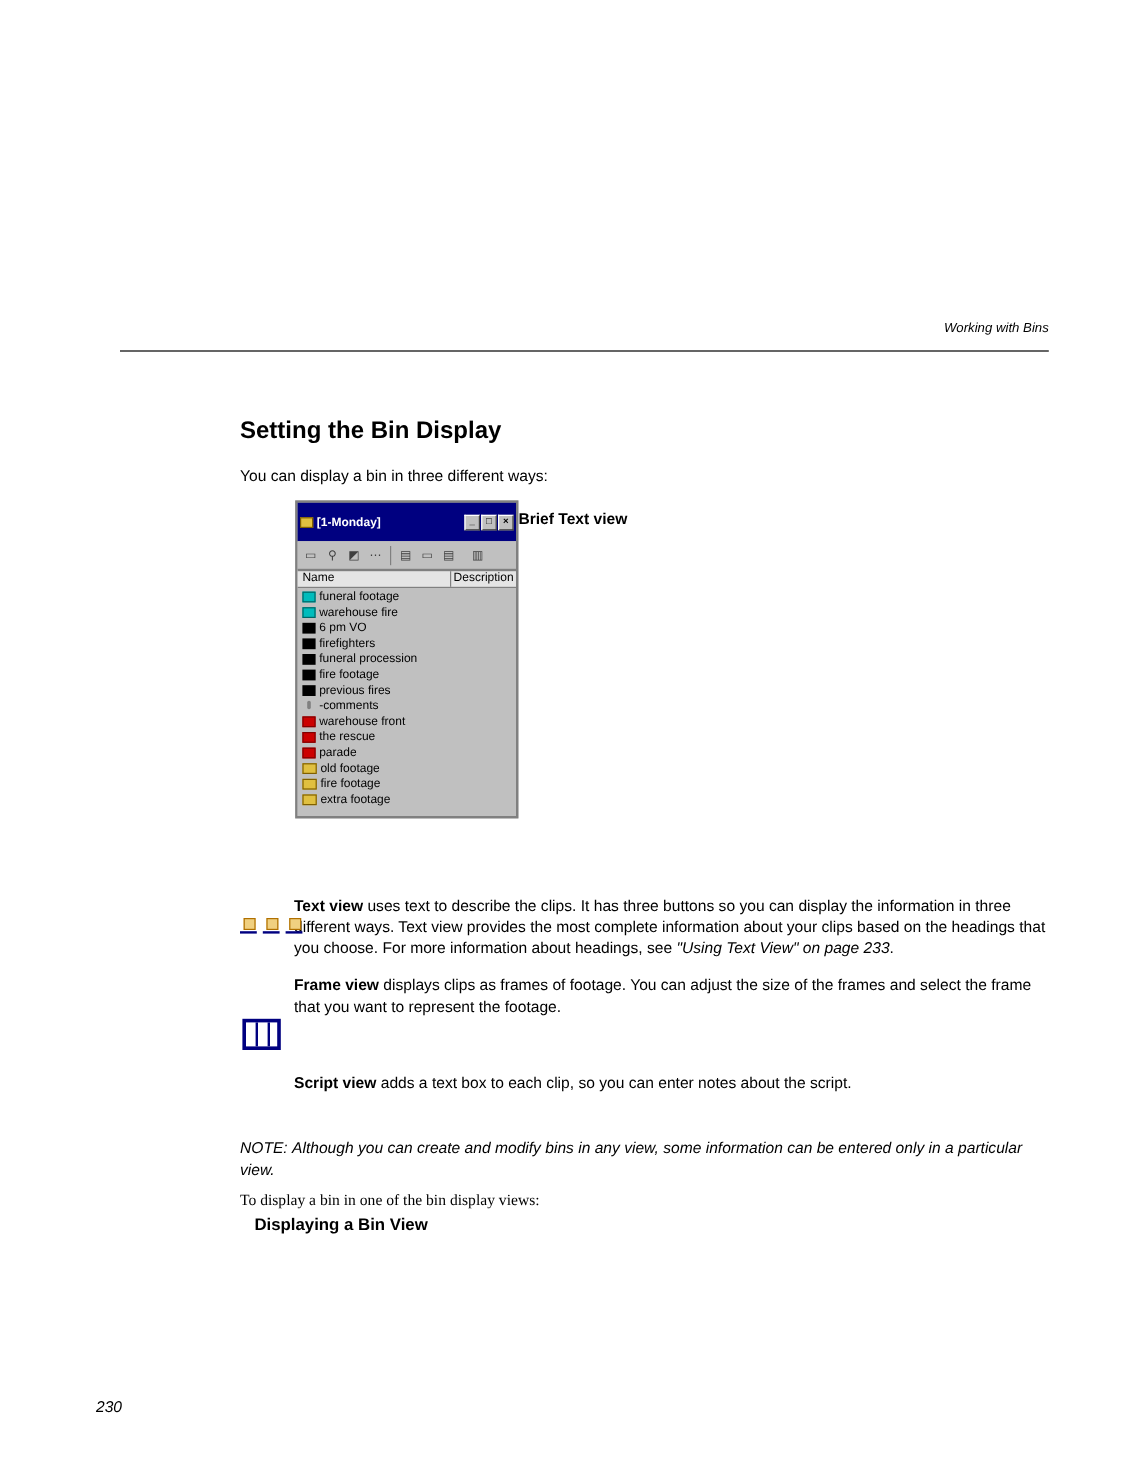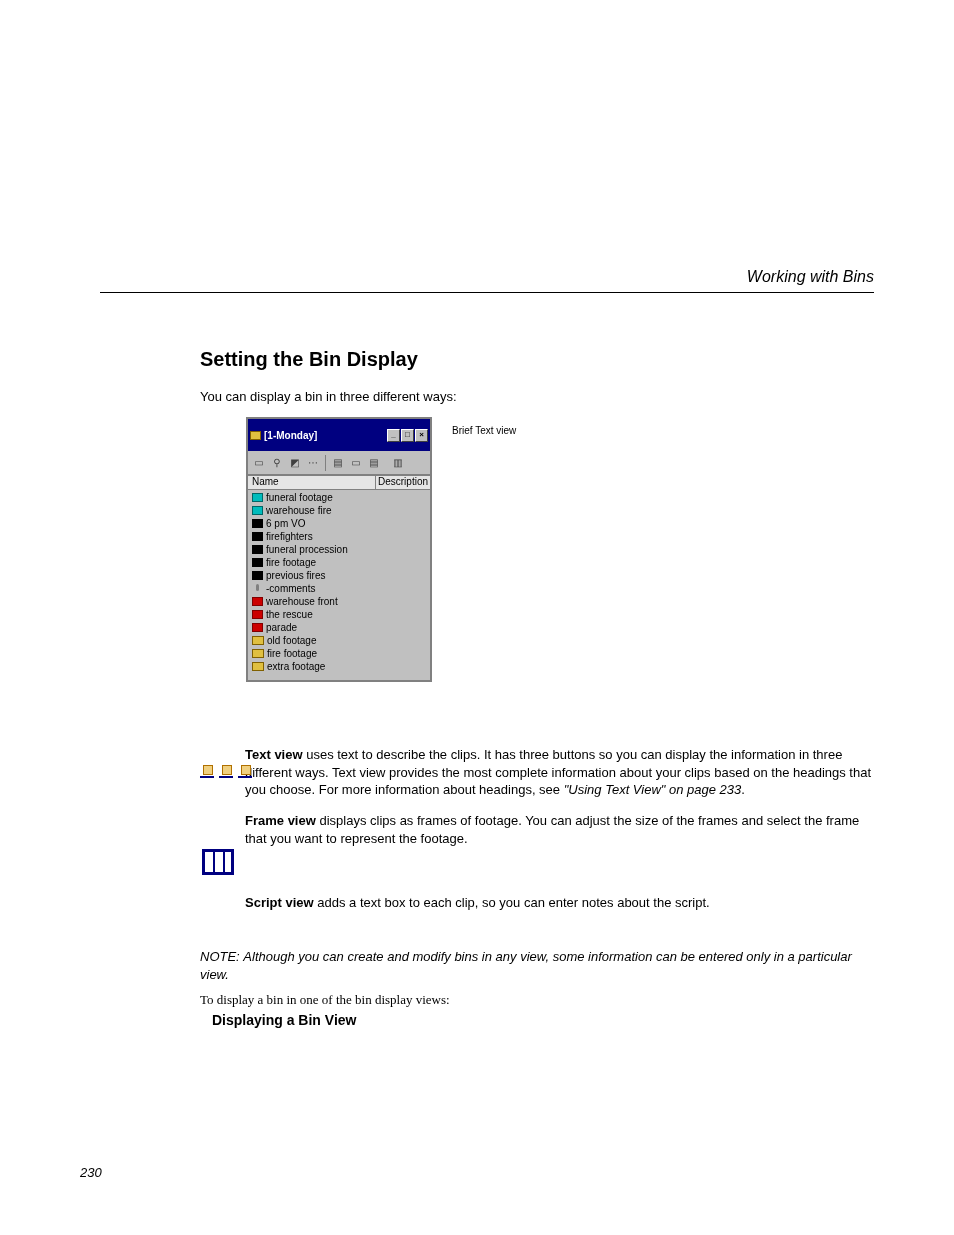--- a/index.html
+++ b/index.html
@@ -22,21 +22,21 @@
   .run-hdr {
     position: absolute;
     left: 100px; right: 80px; top: 265px;
     border-bottom: 1px solid #000;
     height: 28px;
   }
   .run-hdr-text {
     position: absolute;
     right: 0; top: 3px;
     font-style: italic;
-    font-size: 16px;
+    font-size: 11px;
     text-align: center;
   }
   
   .sect-heading {
     position: absolute;
     left: 200px; top: 348px;
     font-size: 20px;
     font-weight: bold;
   }
   
@@ -105,21 +105,21 @@
     font-size:10px; color:#000;
   }
   .item-icon { width:11px; height:9px; display:inline-block; }
   .ic-cyan { background:#00bcbc; border:1px solid #006666; }
   .ic-black { background:#000; }
   .ic-red  { background:#cc0000; border:1px solid #800000; }
   .ic-mic  { position:relative; }
   .ic-mic::before { content:""; position:absolute; left:4px; top:0; width:3px; height:7px; background:#808080; border-radius:2px; }
   .ic-folder { width:12px; height:9px; background:#e0c040; border:1px solid #806000; }
 
-  .caption { position:absolute; font-size:10px; font-weight:normal; left:452px; }
+  .caption { position:absolute; font-size:13px; font-weight:bold; left:432px; }
   .sub-heading { position:absolute; left:200px; font-size:14px; font-weight:bold;margin-left:12px; }
 
   
   .icon-strip { position:absolute; left:200px; display:flex; gap:5px; }
   .head-icon {
     width:14px; height:13px; position:relative;
     border-bottom:2px solid #000080;
   }
   .head-icon::before {
     content:"";

